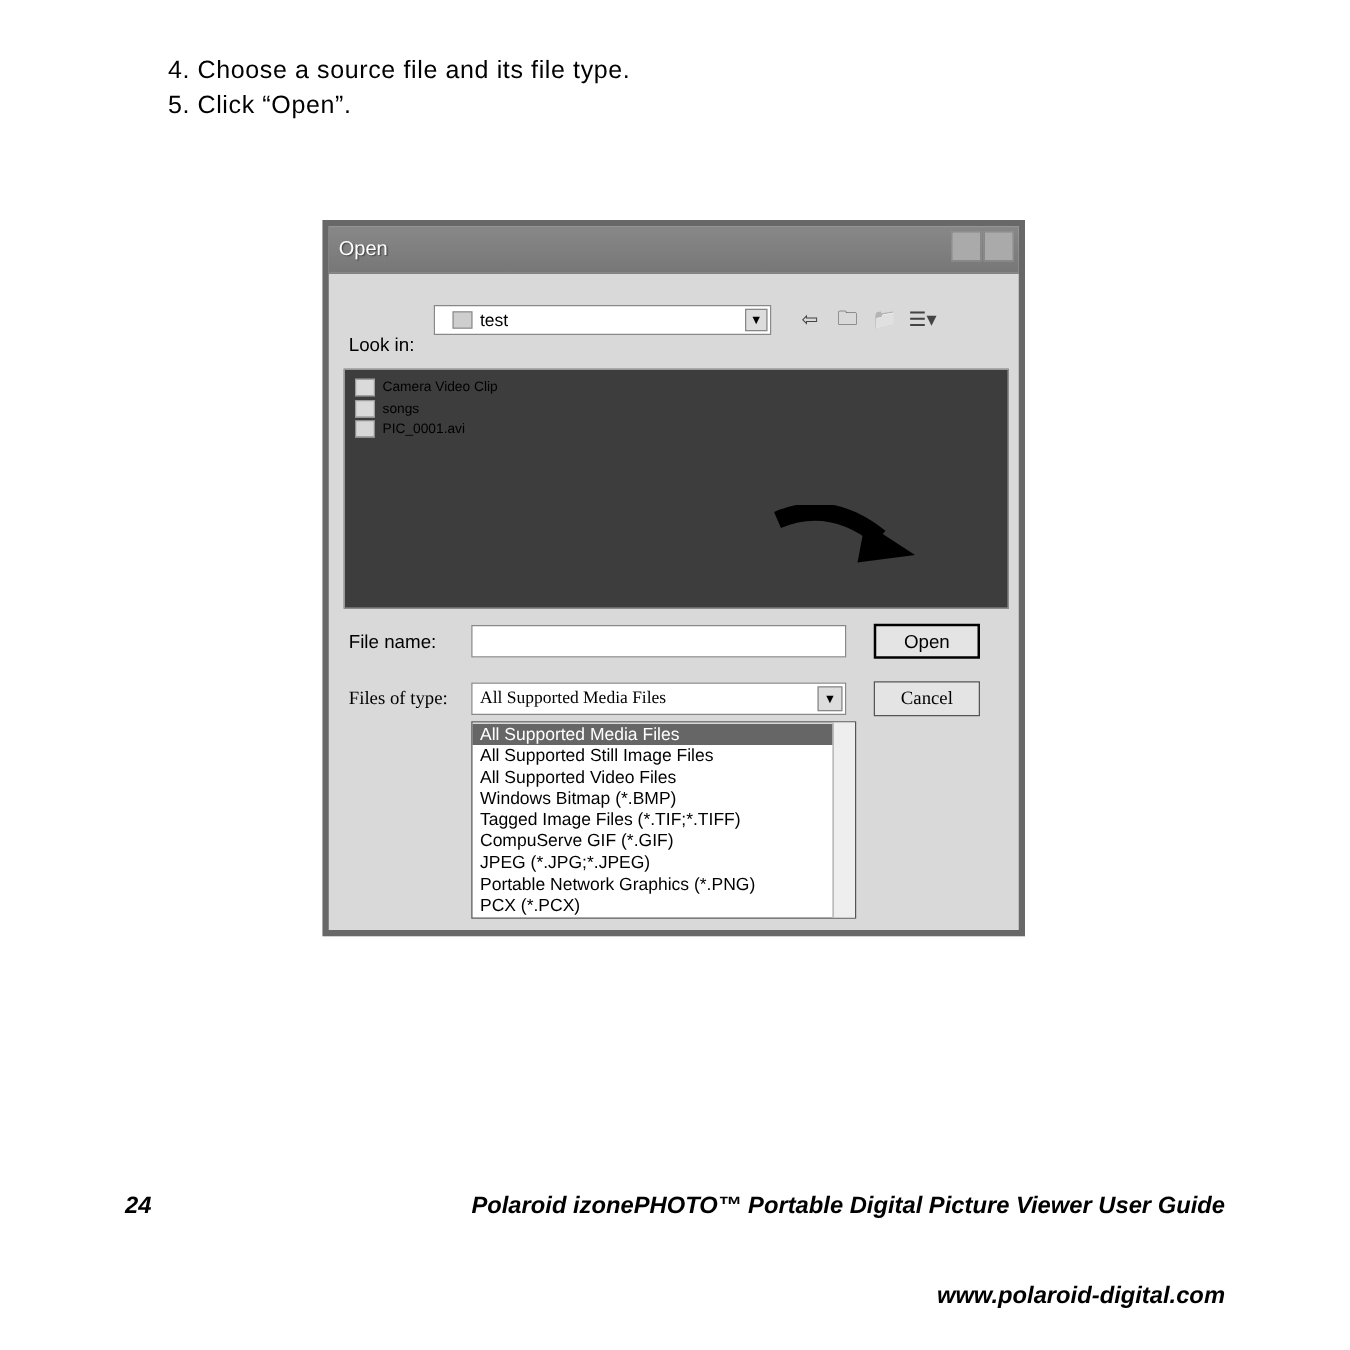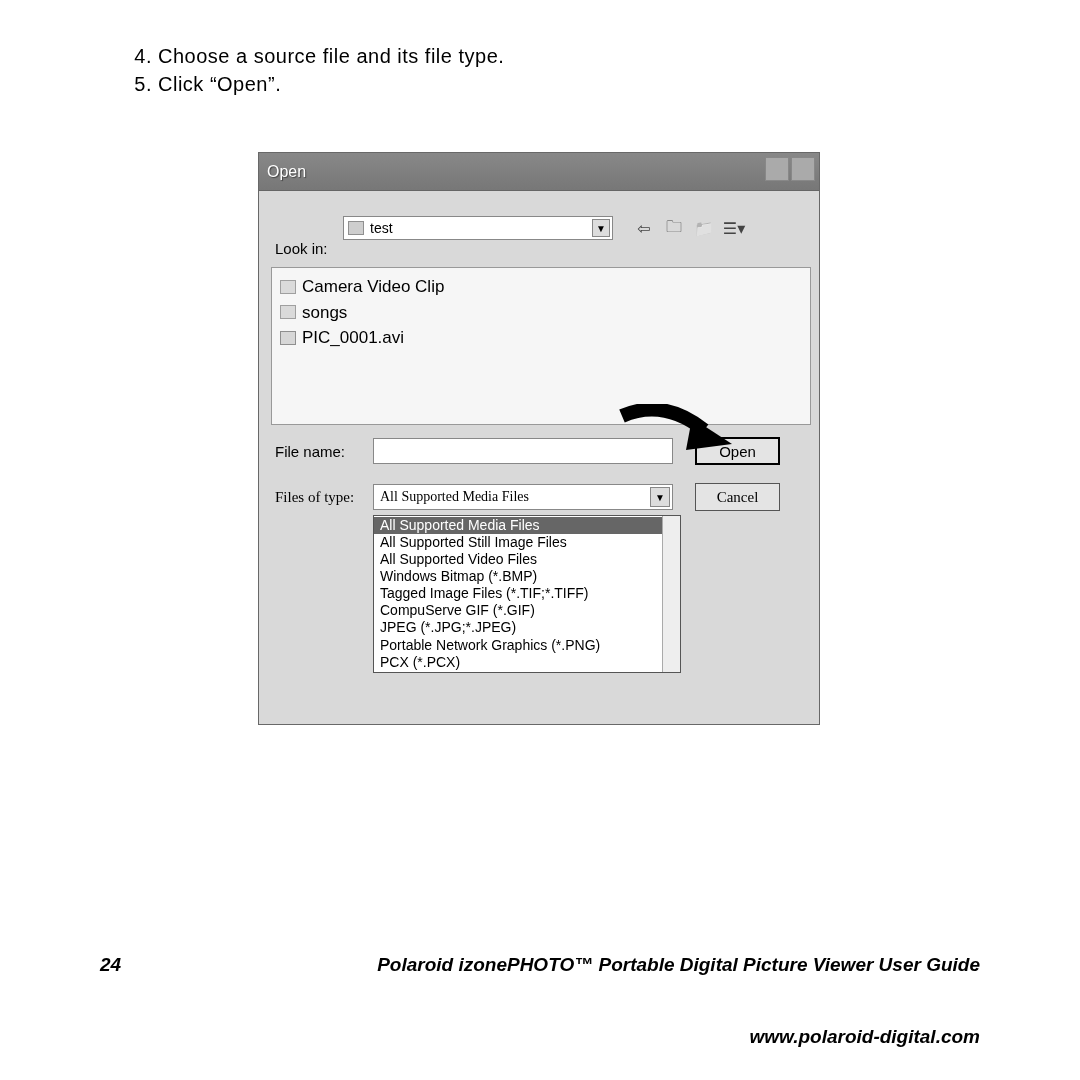--- a/index.html
+++ b/index.html
@@ -16,25 +16,25 @@
     top: 42px;
     left: 126px;
     font-size: 20px;
     line-height: 1.4;
     letter-spacing: 0.5px;
   }
   .instructions .row { display: flex; }
   .instructions .num { width: 32px; flex-shrink: 0; text-align: right; padding-right: 6px; }
   .dialog {
     position: absolute;
-    top: 152px;
+    top: 176px;
     left: 258px;
     width: 562px;
     height: 573px;
-    border: 1px solid #ef4444;
+    border: 5px solid #ef4444;
     background: #d9d9d9;
     filter: grayscale(100%);
   }
   .title-bar {
     height: 38px;
     background: linear-gradient(#888, #777);
     border-bottom: 1px solid #666;
     display: flex;
     align-items: center;
     padding: 0 8px;
@@ -64,21 +64,21 @@
     font-size: 15px;
   }
   .lookin-row label { min-width: 60px; margin-top: 41px; }
   .lookin-select {
     width: 270px;
     height: 24px;
     background: #fff;
     border: 1px solid #888;
     display: flex;
     align-items: center;
-    padding: 0 4px;
+    padding: 0 14px;
     font-size: 14px;
     position: relative;
   }
   .lookin-select .folder-ico {
     width: 16px; height: 14px;
     background: #e0d080;
     border: 1px solid #aa9040;
     margin-right: 6px;
   }
   .lookin-select .caret {
@@ -97,25 +97,25 @@
     align-items: center;
   }
   .toolbar-icons .tico {
     width: 22px; height: 22px;
     display: flex; align-items: center; justify-content: center;
     font-size: 16px;
     color: #444;
   }
   .file-list {
     margin: 4px 8px 8px 12px;
-    background: #fef9c3;
+    background: #b91c1c;
     border: 1px solid #999;
-    height: 158px;
+    height: 192px;
     padding: 6px 8px;
-    font-size: 17px;
+    font-size: 11px;
     line-height: 1.5;
   }
   .file-item { display: flex; align-items: center; gap: 6px; }
   .file-item .fico {
     width: 16px; height: 14px;
     background: #e8dca0;
     border: 1px solid #b0a060;
     flex-shrink: 0;
   }
   .file-item .fico.file {

